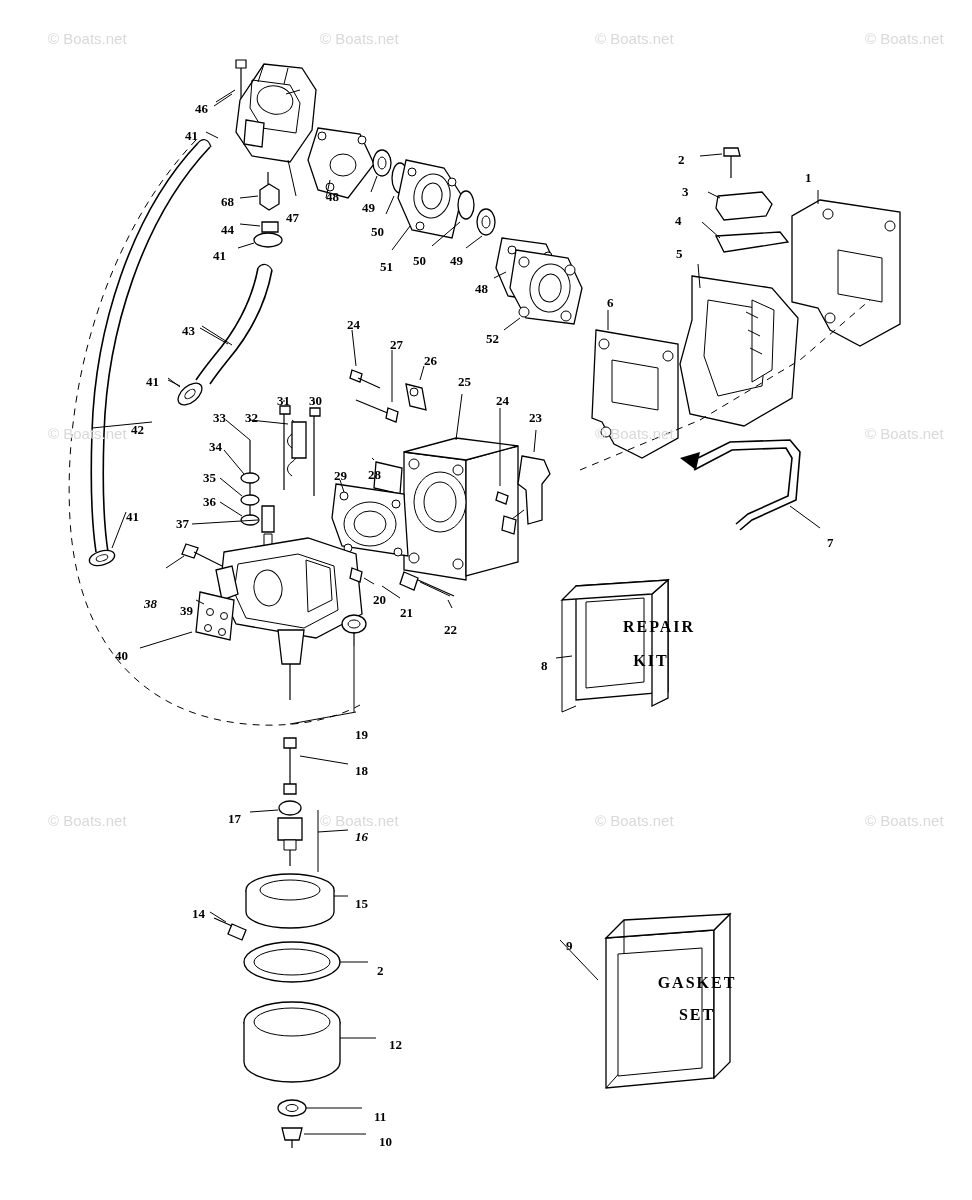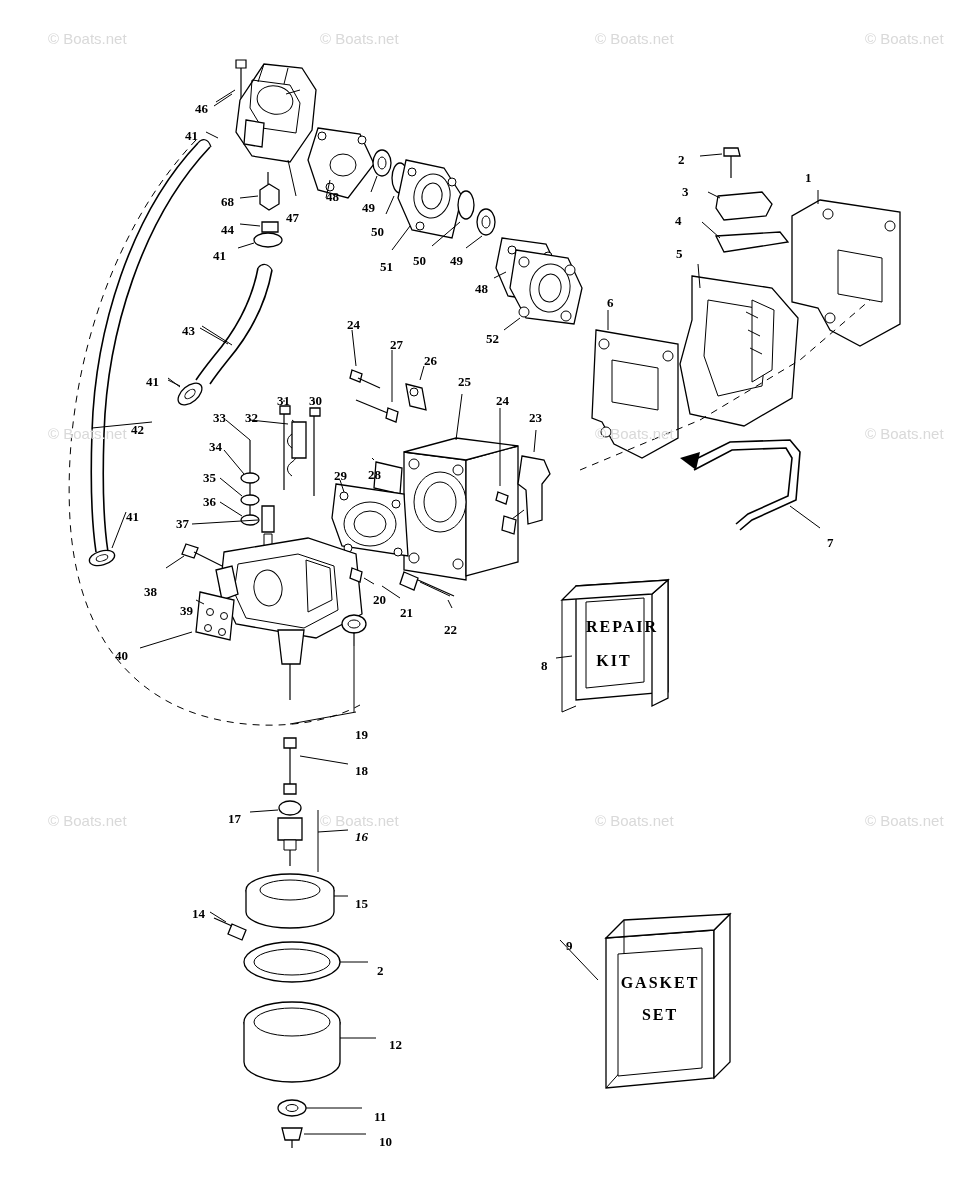--- a/index.html
+++ b/index.html
@@ -33,20 +33,21 @@
   }
   .boxlabel {
     position: absolute;
     font-family: "Liberation Serif", serif;
     font-weight: bold;
     font-size: 16px;
     color: #000000;
     letter-spacing: 2px;
     white-space: nowrap;
     text-align: center;
+    margin-left: 37px;
   }
   svg.art {
     position: absolute;
     left: 0;
     top: 0;
     width: 972px;
     height: 1200px;
   }
   .ln { stroke: #000; stroke-width: 1.2; fill: none; }
   .ln2 { stroke: #000; stroke-width: 1.6; fill: none; }
@@ -374,21 +375,21 @@
   <div class="callout" style="left:371px; top:224px;">50</div>
   <div class="callout" style="left:380px; top:259px;">51</div>
   <div class="callout" style="left:413px; top:253px;">50</div>
   <div class="callout" style="left:450px; top:253px;">49</div>
   <div class="callout" style="left:475px; top:281px;">48</div>
   <div class="callout" style="left:486px; top:331px;">52</div>
   <div class="callout" style="left:182px; top:323px;">43</div>
   <div class="callout" style="left:146px; top:374px;">41</div>
   <div class="callout" style="left:131px; top:422px;">42</div>
   <div class="callout" style="left:126px; top:509px;">41</div>
-  <div class="callout" style="left:144px; top:584px;">38</div>
+  <div class="callout" style="left:144px; top:596px;font-style:italic;">38</div>
   <div class="callout" style="left:180px; top:603px;">39</div>
   <div class="callout" style="left:115px; top:648px;">40</div>
   <div class="callout" style="left:176px; top:516px;">37</div>
   <div class="callout" style="left:203px; top:494px;">36</div>
   <div class="callout" style="left:203px; top:470px;">35</div>
   <div class="callout" style="left:209px; top:439px;">34</div>
   <div class="callout" style="left:213px; top:410px;">33</div>
   <div class="callout" style="left:245px; top:410px;">32</div>
   <div class="callout" style="left:277px; top:393px;">31</div>
   <div class="callout" style="left:309px; top:393px;">30</div>

